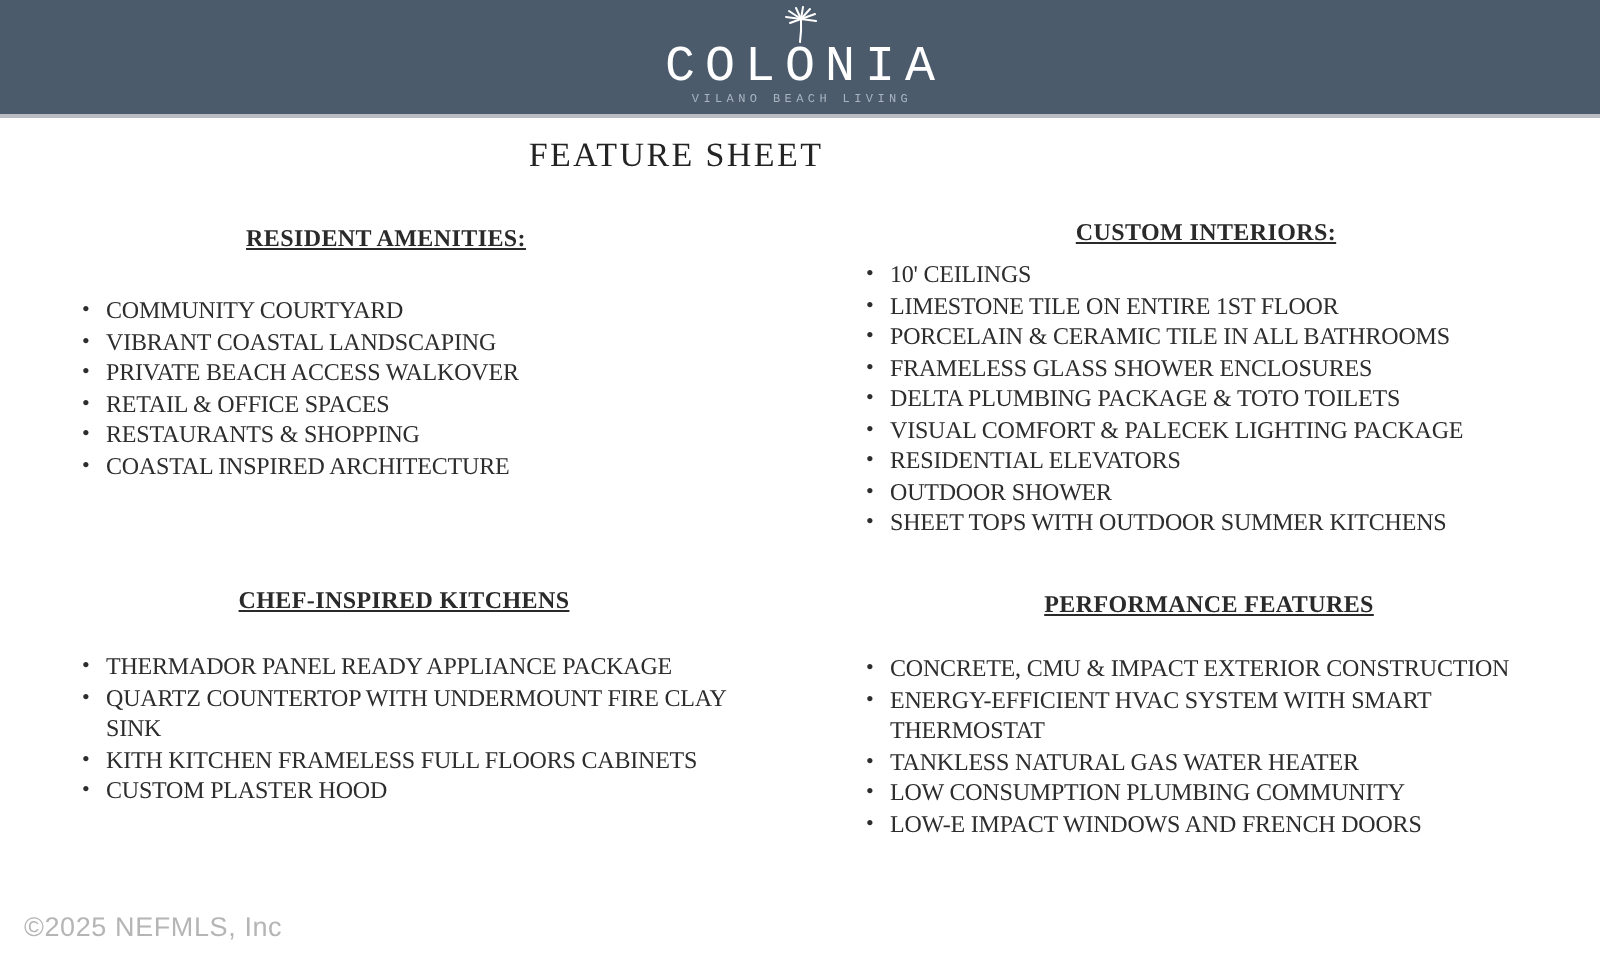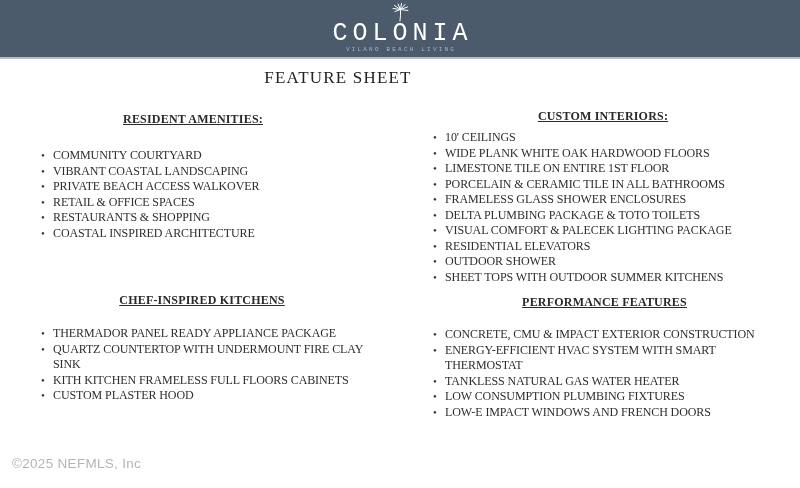--- a/index.html
+++ b/index.html
@@ -129,21 +129,20 @@
       <li>RETAIL &amp; OFFICE SPACES</li>
       <li>RESTAURANTS &amp; SHOPPING</li>
       <li>COASTAL INSPIRED ARCHITECTURE</li>
     </ul>
   </div>
 
   <div class="section" id="sec-custom-interiors">
     <h2>CUSTOM INTERIORS:</h2>
     <ul>
       <li>10' CEILINGS</li>
-      <li>WIDE PLANK WHITE OAK HARDWOOD FLOORS</li>
       <li>LIMESTONE TILE ON ENTIRE 1ST FLOOR</li>
       <li>PORCELAIN &amp; CERAMIC TILE IN ALL BATHROOMS</li>
       <li>FRAMELESS GLASS SHOWER ENCLOSURES</li>
       <li>DELTA PLUMBING PACKAGE &amp; TOTO TOILETS</li>
       <li>VISUAL COMFORT &amp; PALECEK LIGHTING PACKAGE</li>
       <li>RESIDENTIAL ELEVATORS</li>
       <li>OUTDOOR SHOWER</li>
       <li>SHEET TOPS WITH OUTDOOR SUMMER KITCHENS</li>
     </ul>
   </div>
@@ -159,20 +158,20 @@
     </ul>
   </div>
 
   <div class="section" id="sec-performance-features">
     <h2>PERFORMANCE FEATURES</h2>
     <ul>
       <li>CONCRETE, CMU &amp; IMPACT EXTERIOR CONSTRUCTION</li>
       <li>ENERGY-EFFICIENT HVAC SYSTEM WITH SMART
 THERMOSTAT</li>
       <li>TANKLESS NATURAL GAS WATER HEATER</li>
-      <li>LOW CONSUMPTION PLUMBING FIXTURES</li>
+      <li>LOW CONSUMPTION PLUMBING COMMUNITY</li>
       <li>LOW-E IMPACT WINDOWS AND FRENCH DOORS</li>
     </ul>
   </div>
 
   <div class="watermark">©2025 NEFMLS, Inc</div>
 
 </div>
 
 </body></html>

